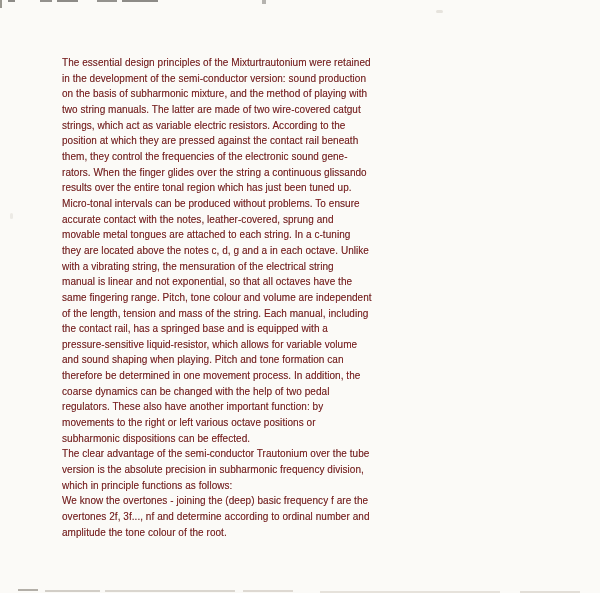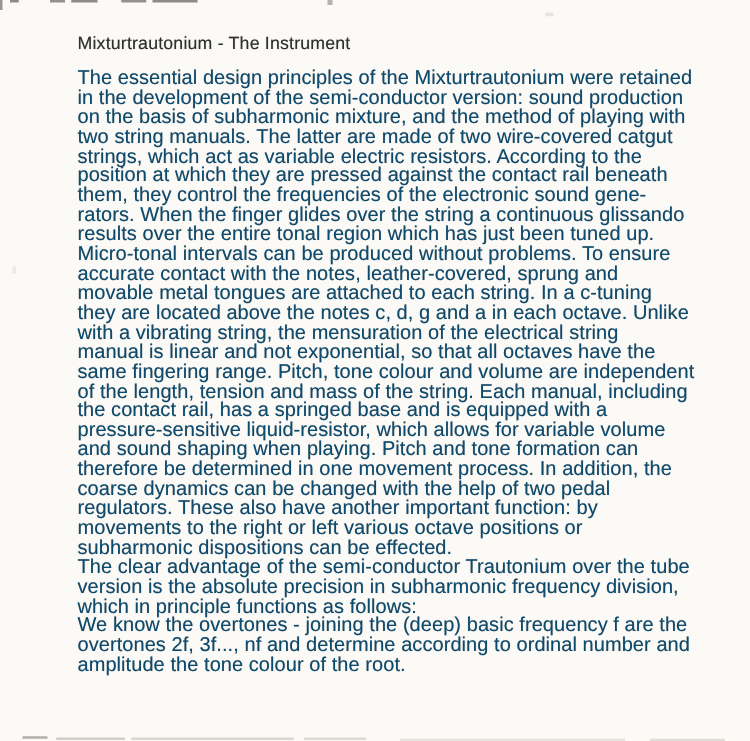--- a/index.html
+++ b/index.html
@@ -27,23 +27,23 @@
     line-height: 16px;
     color: #2e2e2e;
     letter-spacing: 0.15px;
     text-shadow: 0 0 0.6px rgba(46,46,46,0.45);
     white-space: pre;
   }
   .doc-body {
     position: absolute;
     left: 62px;
     top: 55px;
-    font-size: 16px;
+    font-size: 10px;
     line-height: 15.65px;
-    color: #0c4a6e;
+    color: #7f1d1d;
     letter-spacing: 0.05px;
     text-shadow: 0 0 0.6px rgba(46,46,46,0.45);
     white-space: pre-line;
   }
   .artifact {
     position: absolute;
     pointer-events: none;
   }
   
   .a-top1 { left: 8px;   top: 0; width: 7px;  height: 2px; background: #8d8b87; }
@@ -79,21 +79,20 @@
   <div class="artifact a-left"></div>
   <div class="artifact a-smudge1"></div>
   <div class="artifact a-smudge2"></div>
   <div class="artifact a-bot1"></div>
   <div class="artifact a-bot2"></div>
   <div class="artifact a-bot3"></div>
   <div class="artifact a-bot4"></div>
   <div class="artifact a-bot5"></div>
   <div class="artifact a-bot6"></div>
 
-  <div class="doc-title">Mixturtrautonium - The Instrument</div>
 
   <div class="doc-body">The essential design principles of the Mixturtrautonium were retained
 in the development of the semi-conductor version: sound production
 on the basis of subharmonic mixture, and the method of playing with
 two string manuals. The latter are made of two wire-covered catgut
 strings, which act as variable electric resistors. According to the
 position at which they are pressed against the contact rail beneath
 them, they control the frequencies of the electronic sound gene-
 rators. When the finger glides over the string a continuous glissando
 results over the entire tonal region which has just been tuned up.

